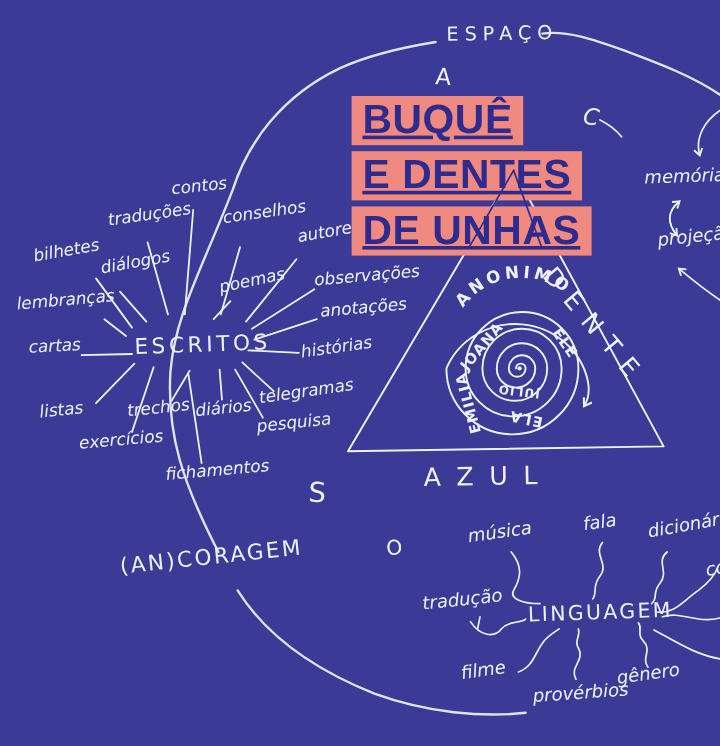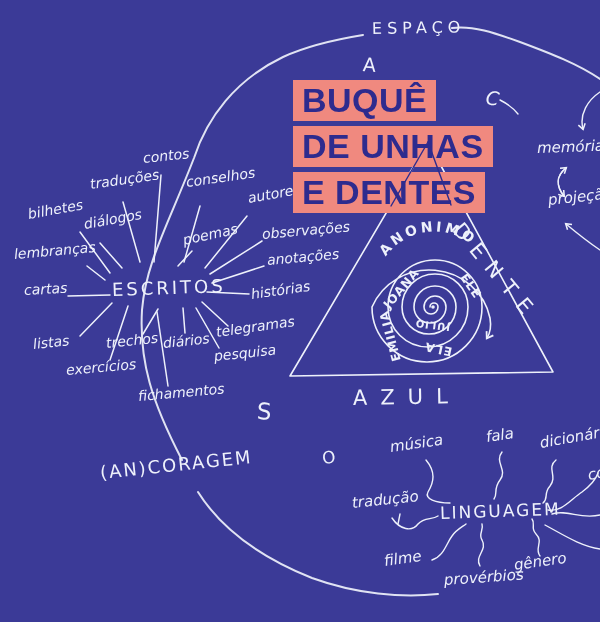--- a/index.html
+++ b/index.html
@@ -17,21 +17,21 @@
   
   .author{
     position:absolute;left:50px;top:92px;
     font:700 25px "Liberation Sans", sans-serif;
     color:#f0897f;letter-spacing:.5px;
   }
   .titleblocks{position:absolute;left:293px;top:80px;}
   .titleblocks .line{
     display:table;background:#f0897f;color:#2e2b8e;
     font:800 34px "Liberation Sans", sans-serif;font-weight:bold;
-    letter-spacing:.5px;line-height:36px;padding:2px 9px 3px;margin-bottom:5px;
+    letter-spacing:.5px;line-height:36px;padding:2px 9px 3px;margin-bottom:5px;text-decoration:underline;
   }
 </style>
 </head>
 <body>
 
 <div class="cover">
 
   <svg class="layer" viewBox="0 0 600 622">
     <defs>
       <marker id="arr" orient="auto" markerWidth="9" markerHeight="9" refX="4.5" refY="3">
@@ -159,22 +159,22 @@
     <span class="lbl hw" style="left:540px;top:434px;font-size:15px;transform:rotate(-10deg);">dicionário</span>
     <span class="lbl hw" style="left:588px;top:466px;font-size:15px;transform:rotate(-10deg);">co</span>
     <span class="lbl hw" style="left:352px;top:494px;font-size:15px;transform:rotate(-6deg);">tradução</span>
     <span class="lbl hw" style="left:384px;top:552px;font-size:15px;transform:rotate(-8deg);">filme</span>
     <span class="lbl hw" style="left:444px;top:571px;font-size:15px;transform:rotate(-4deg);">provérbios</span>
     <span class="lbl hw" style="left:514px;top:556px;font-size:15px;transform:rotate(-8deg);">gênero</span>
   </div>
 
   <div class="titleblocks">
     <div class="line">BUQUÊ</div>
+    <div class="line">E DENTES</div>
     <div class="line">DE UNHAS</div>
-    <div class="line">E DENTES</div>
   </div>
 
   <svg class="layer" viewBox="0 0 600 622" style="pointer-events:none;">
     <g stroke="#2e2b8e" stroke-width="1.4" fill="none" stroke-linecap="round">
       <path d="M 428,142 L 391,206"></path>
       <path d="M 428,142 L 451,205"></path>
     </g>
   </svg>
 
 </div>

